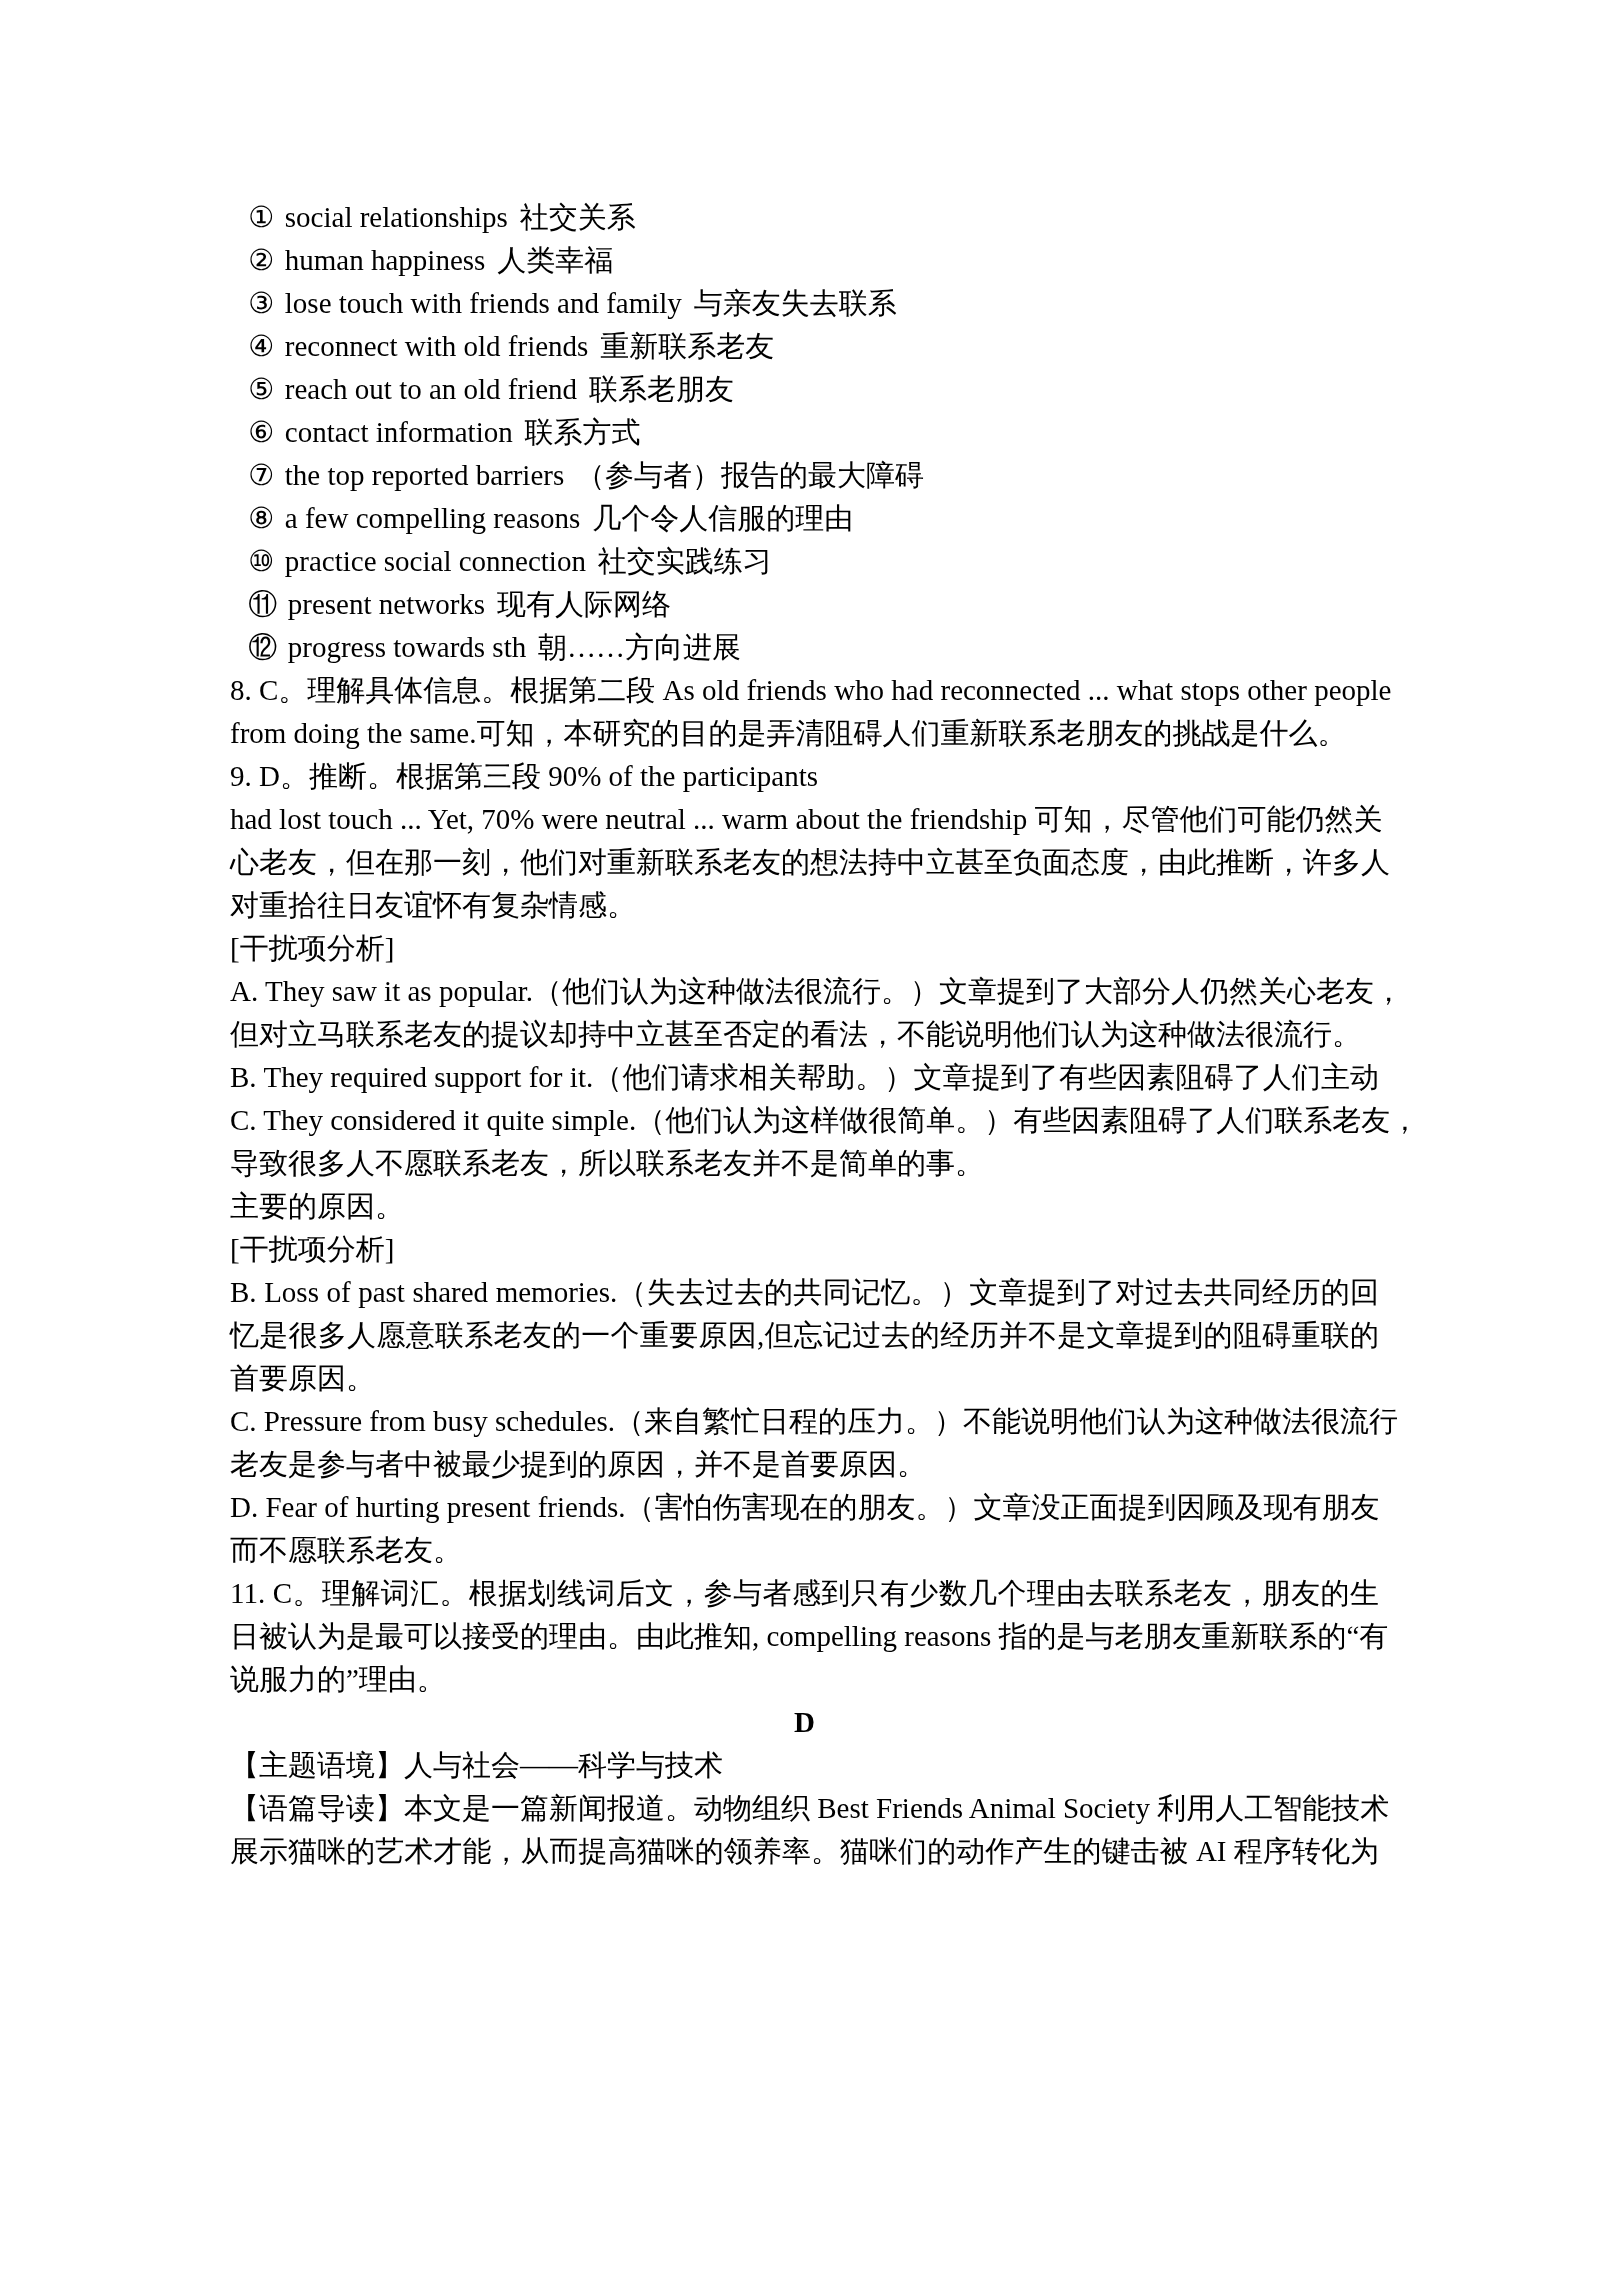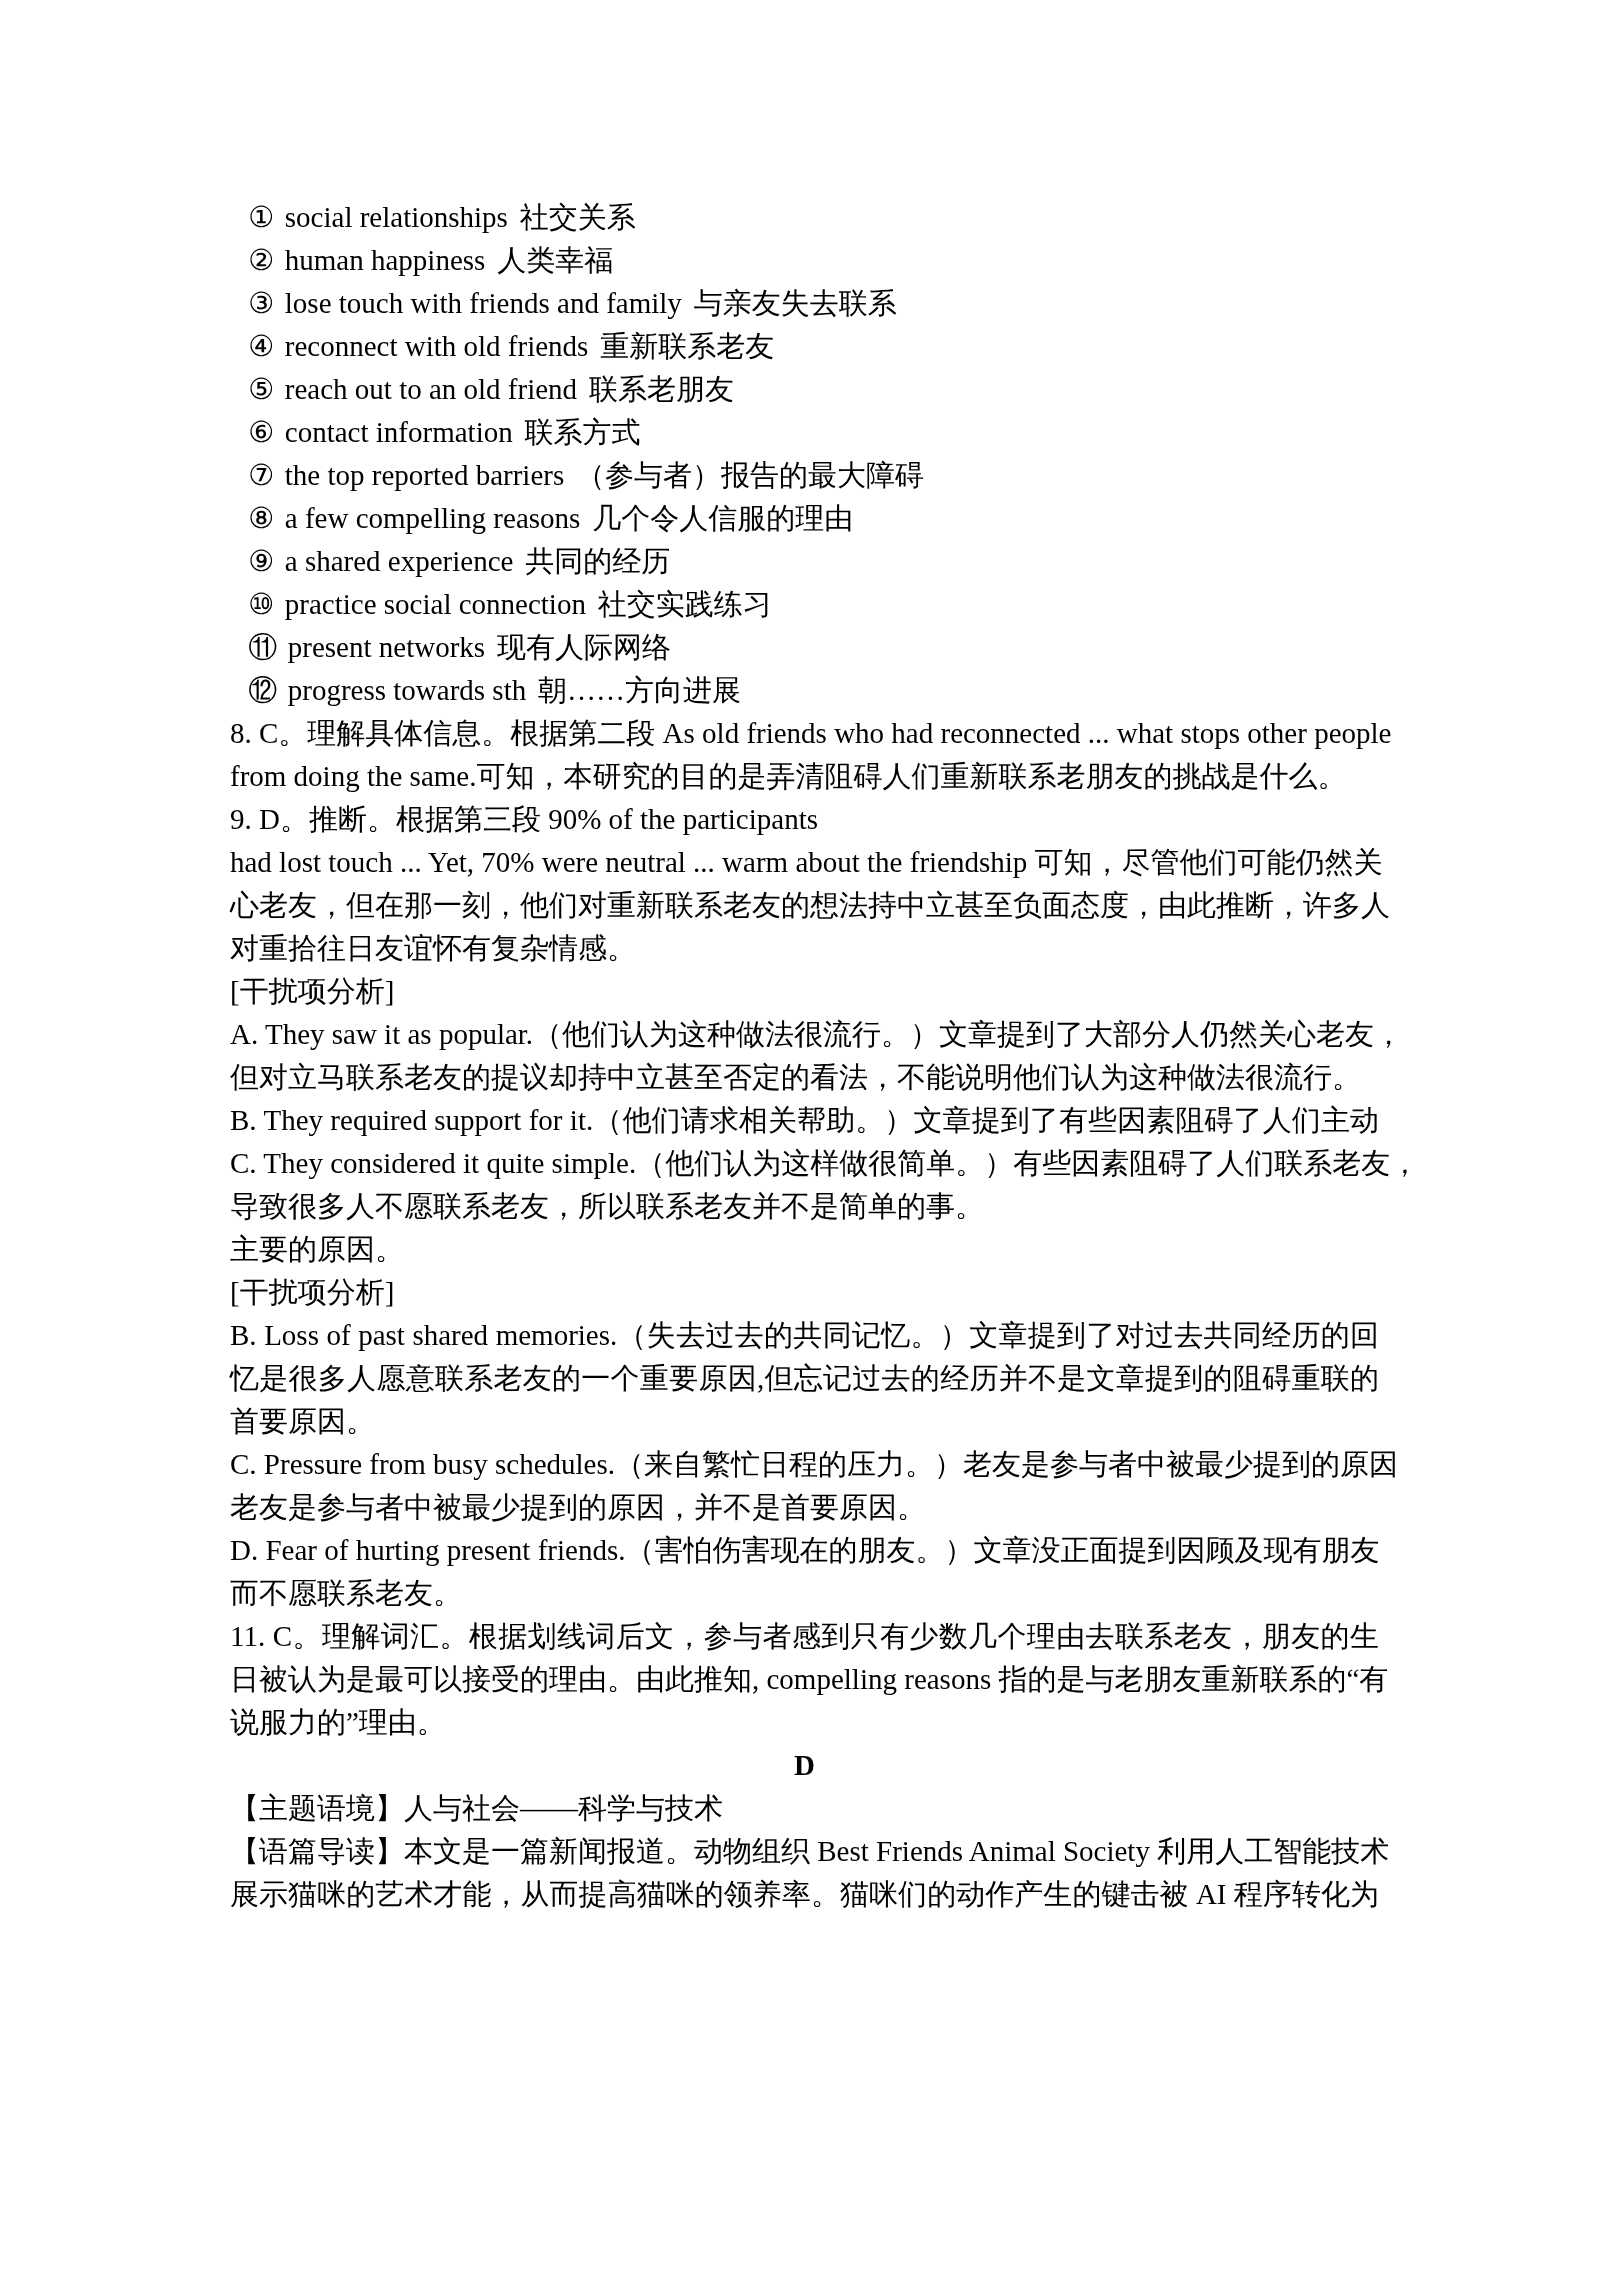--- a/index.html
+++ b/index.html
@@ -53,21 +53,20 @@
   <div class="content">
 
     <div class="line list"><span class="num">①</span><span class="en">social relationships</span><span class="zh">社交关系</span></div>
     <div class="line list"><span class="num">②</span><span class="en">human happiness</span><span class="zh">人类幸福</span></div>
     <div class="line list"><span class="num">③</span><span class="en">lose touch with friends and family</span><span class="zh">与亲友失去联系</span></div>
     <div class="line list"><span class="num">④</span><span class="en">reconnect with old friends</span><span class="zh">重新联系老友</span></div>
     <div class="line list"><span class="num">⑤</span><span class="en">reach out to an old friend</span><span class="zh">联系老朋友</span></div>
     <div class="line list"><span class="num">⑥</span><span class="en">contact information</span><span class="zh">联系方式</span></div>
     <div class="line list"><span class="num">⑦</span><span class="en">the top reported barriers</span><span class="zh">（参与者）报告的最大障碍</span></div>
     <div class="line list"><span class="num">⑧</span><span class="en">a few compelling reasons</span><span class="zh">几个令人信服的理由</span></div>
-    <div class="line list"><span class="num">⑨</span><span class="en">a shared experience</span><span class="zh">共同的经历</span></div>
     <div class="line list"><span class="num">⑩</span><span class="en">practice social connection</span><span class="zh">社交实践练习</span></div>
     <div class="line list"><span class="num">⑪</span><span class="en">present networks</span><span class="zh">现有人际网络</span></div>
     <div class="line list"><span class="num">⑫</span><span class="en">progress towards sth</span><span class="zh">朝……方向进展</span></div>
 
     <div class="line fill">8. C。理解具体信息。根据第二段 As old friends who had reconnected ... what stops other people</div>
     <div class="line">from doing the same.可知，本研究的目的是弄清阻碍人们重新联系老朋友的挑战是什么。</div>
     <div class="line">9. D。推断。根据第三段 90% of the participants</div>
     <div class="line fill">had lost touch ... Yet, 70% were neutral ... warm about the friendship 可知，尽管他们可能仍然关</div>
     <div class="line fill">心老友，但在那一刻，他们对重新联系老友的想法持中立甚至负面态度，由此推断，许多人</div>
     <div class="line">对重拾往日友谊怀有复杂情感。</div>
@@ -75,21 +74,21 @@
     <div class="line fill">A. They saw it as popular.（他们认为这种做法很流行。）文章提到了大部分人仍然关心老友，</div>
     <div class="line">但对立马联系老友的提议却持中立甚至否定的看法，不能说明他们认为这种做法很流行。</div>
     <div class="line fill">B. They required support for it.（他们请求相关帮助。）文章提到了有些因素阻碍了人们主动</div>
     <div class="line fill">C. They considered it quite simple.（他们认为这样做很简单。）有些因素阻碍了人们联系老友，</div>
     <div class="line">导致很多人不愿联系老友，所以联系老友并不是简单的事。</div>
     <div class="line">主要的原因。</div>
     <div class="line">[干扰项分析]</div>
     <div class="line fill">B. Loss of past shared memories.（失去过去的共同记忆。）文章提到了对过去共同经历的回</div>
     <div class="line fill">忆是很多人愿意联系老友的一个重要原因,但忘记过去的经历并不是文章提到的阻碍重联的</div>
     <div class="line">首要原因。</div>
-    <div class="line fill">C. Pressure from busy schedules.（来自繁忙日程的压力。）老友是参与者中被最少提到的原因</div>
+    <div class="line fill">C. Pressure from busy schedules.（来自繁忙日程的压力。）不能说明他们认为这种做法很流行</div>
     <div class="line">老友是参与者中被最少提到的原因，并不是首要原因。</div>
     <div class="line fill">D. Fear of hurting present friends.（害怕伤害现在的朋友。）文章没正面提到因顾及现有朋友</div>
     <div class="line">而不愿联系老友。</div>
     <div class="line fill">11. C。理解词汇。根据划线词后文，参与者感到只有少数几个理由去联系老友，朋友的生</div>
     <div class="line fill">日被认为是最可以接受的理由。由此推知, compelling reasons 指的是与老朋友重新联系的“有</div>
     <div class="line">说服力的”理由。</div>
 
     <div class="line heading">D</div>
 
     <div class="line">【主题语境】人与社会——科学与技术</div>

